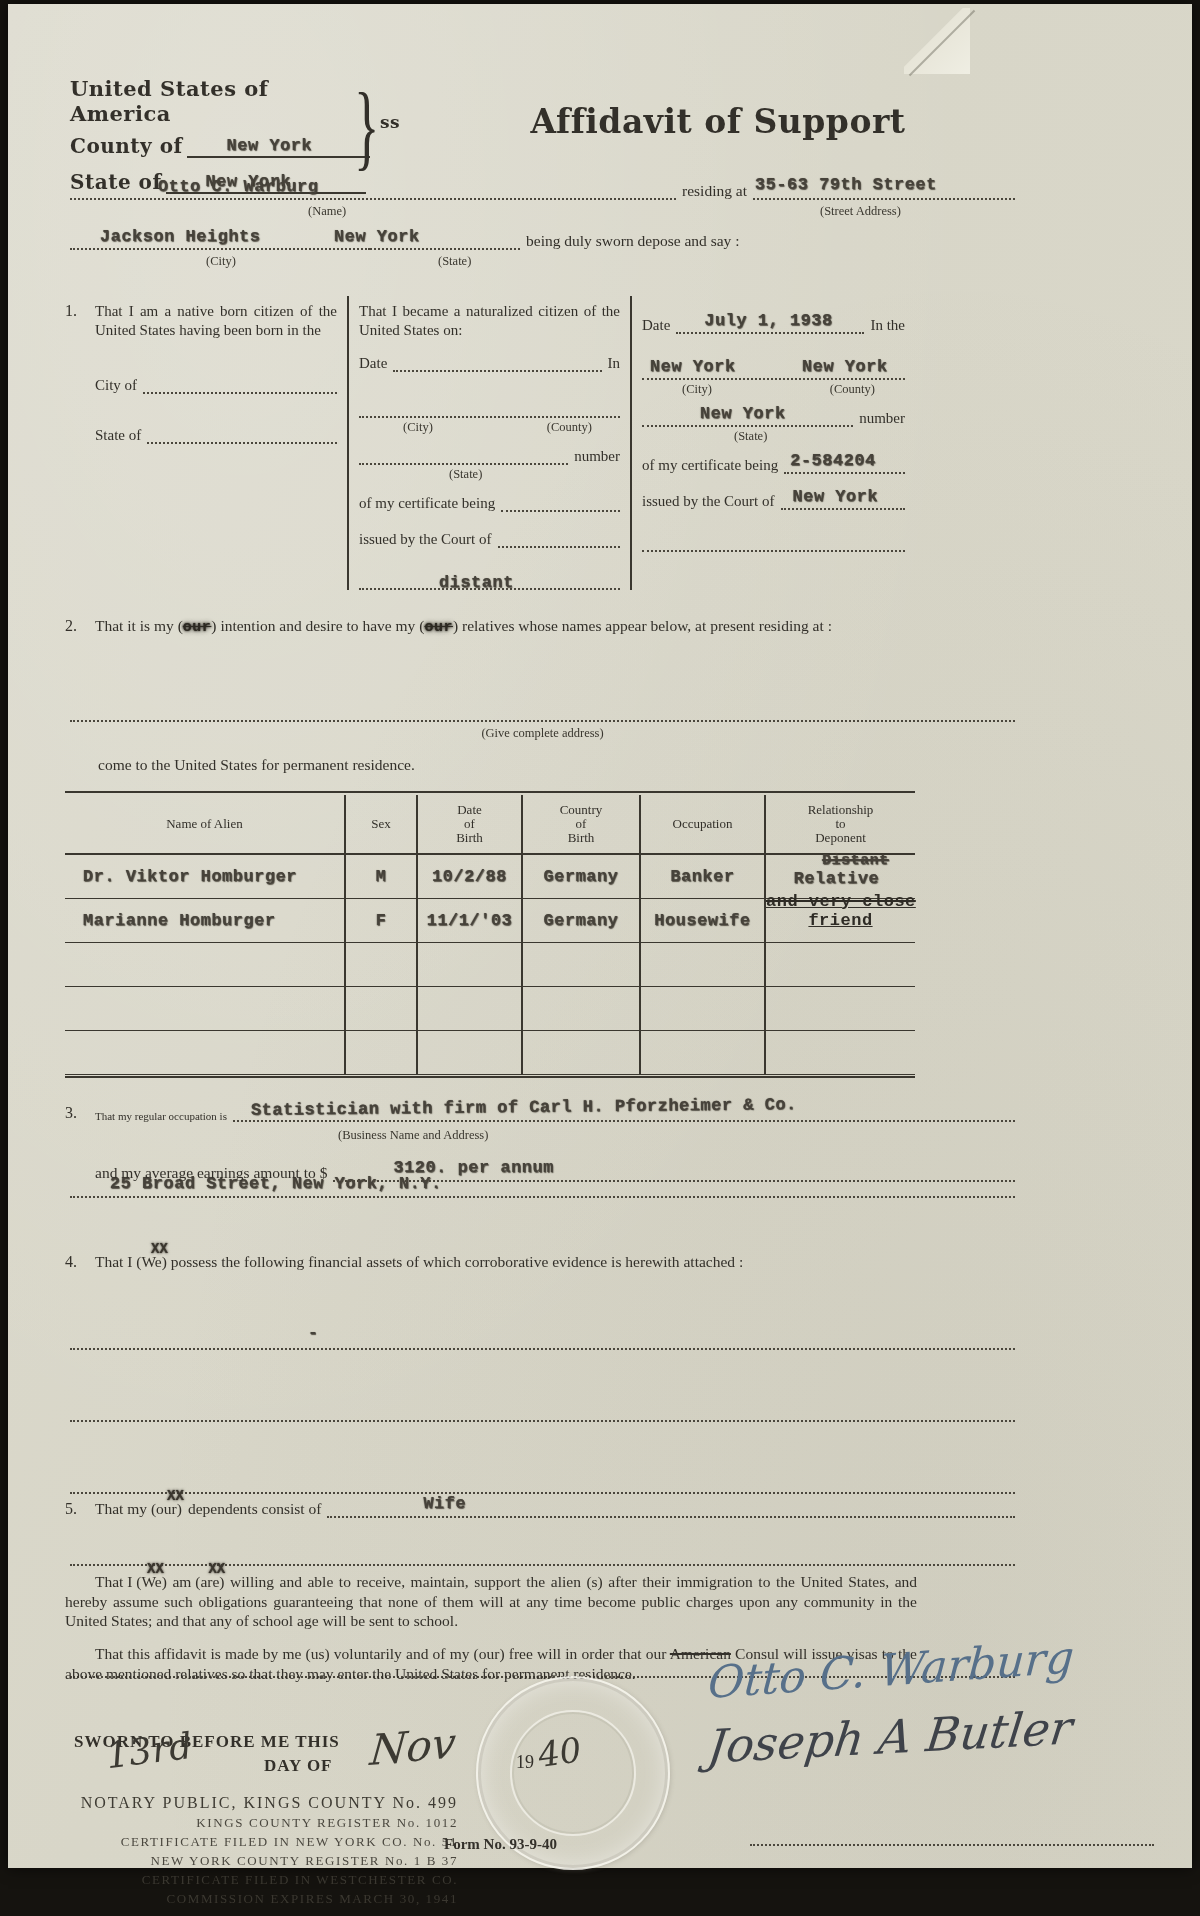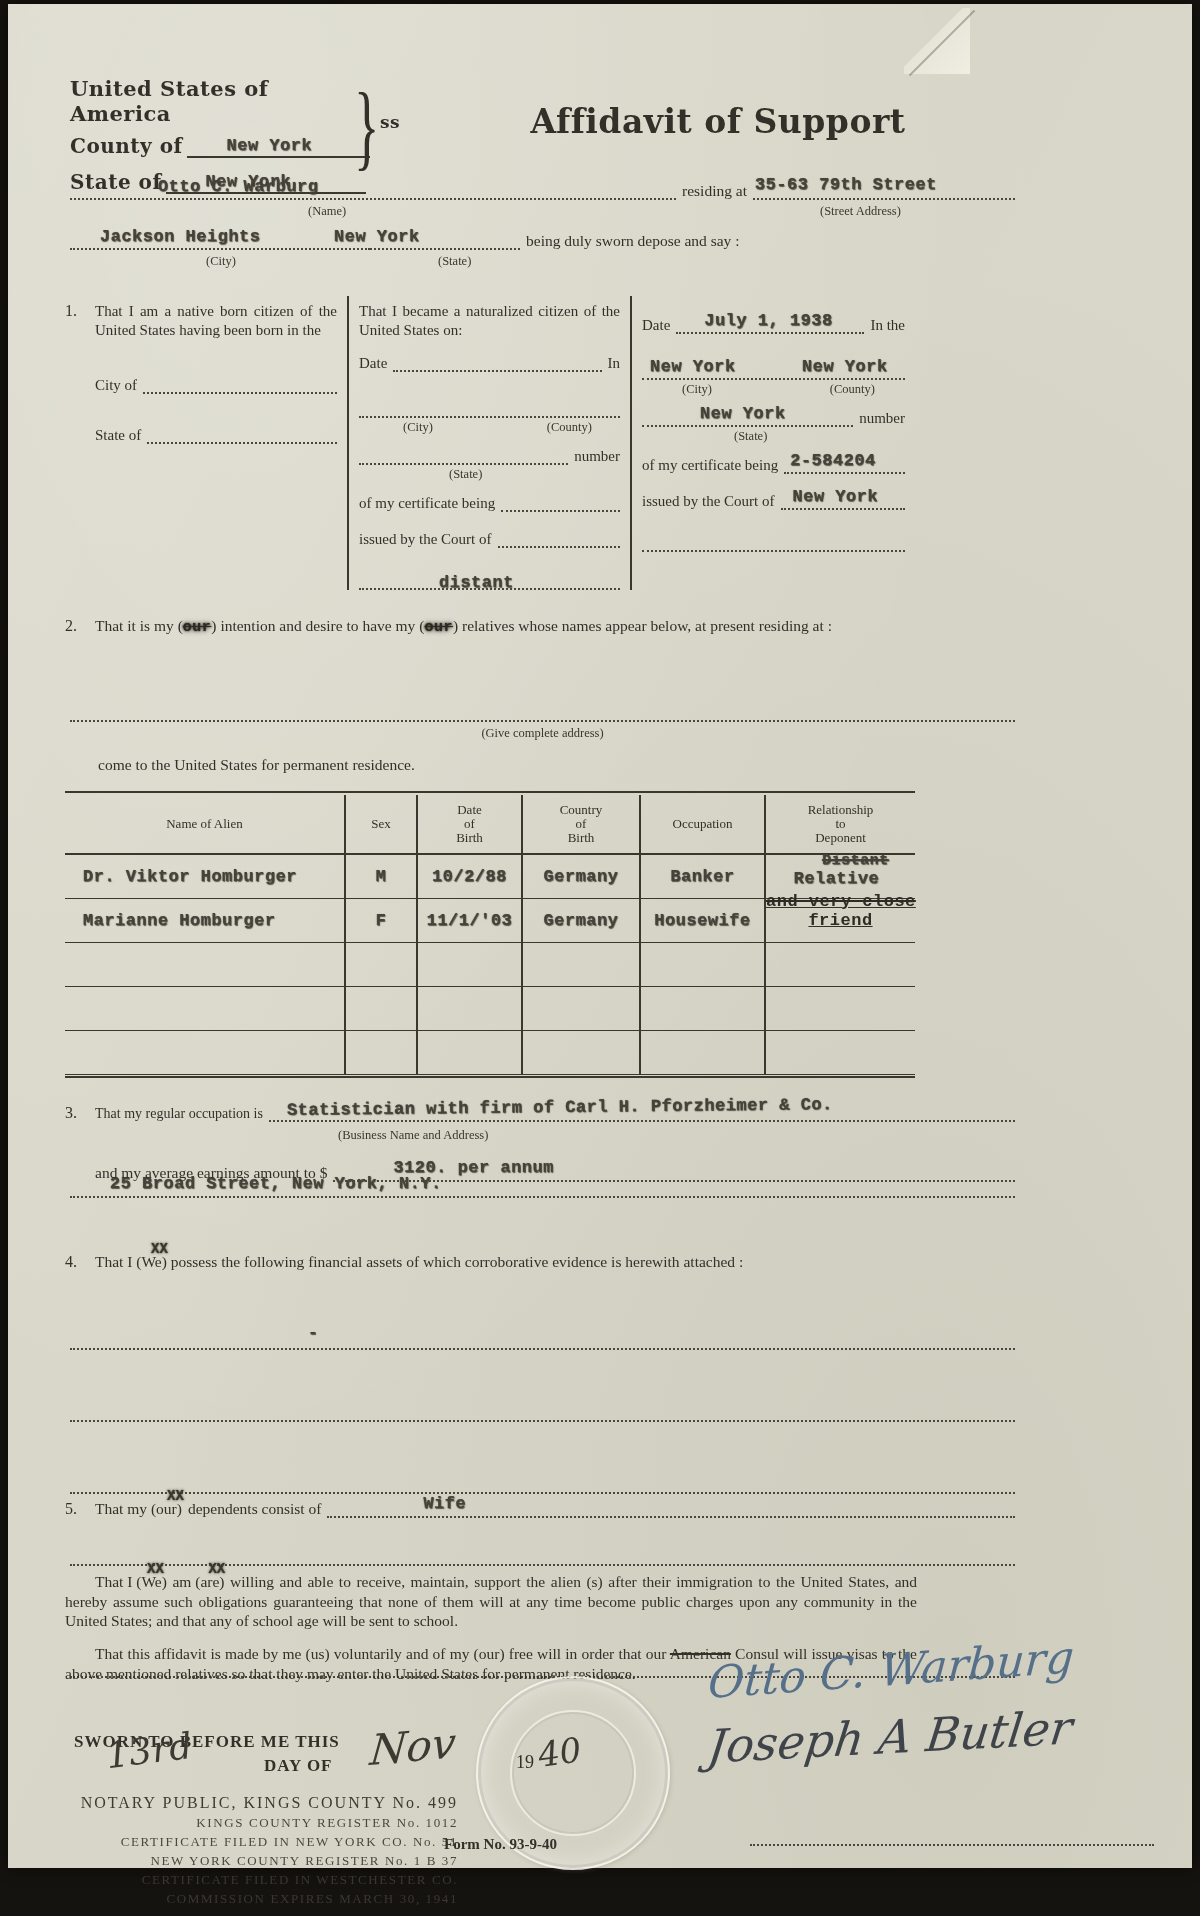--- a/index.html
+++ b/index.html
@@ -328,21 +328,21 @@
               <td></td>
               <td></td>
           </tr>
         </tbody>
       </table>
       <div class="tbl-botline"></div>
     </div>
 
     <div class="abs frow" style="left:57px;top:1100px;width:950px;">
       <span class="num" style="align-self:flex-end;">3.</span>
-      <span class="lbl" style="font-size:14px;">That my regular occupation is</span>
+      <span class="lbl" style="font-size:11px;">That my regular occupation is</span>
       <span class="fill">
         <span class="onln tw big" style="left:18px;bottom:3px;transform:rotate(-0.6deg);">Statistician with firm of Carl H. Pforzheimer &amp; Co.</span>
       </span>
     </div>
     <div class="abs cap" style="left:330px;top:1124px;">(Business Name and Address)</div>
     <div class="abs seg" style="left:62px;top:1158px;width:945px;">
       <span class="onln tw big" style="left:40px;bottom:3px;margin-top:16px;">25 Broad Street, New York, N.Y.</span>
     </div>
     <div class="abs frow" style="left:87px;top:1160px;width:920px;">
       <span class="lbl" style="font-size:15.5px;">and my average earnings amount to $</span>

